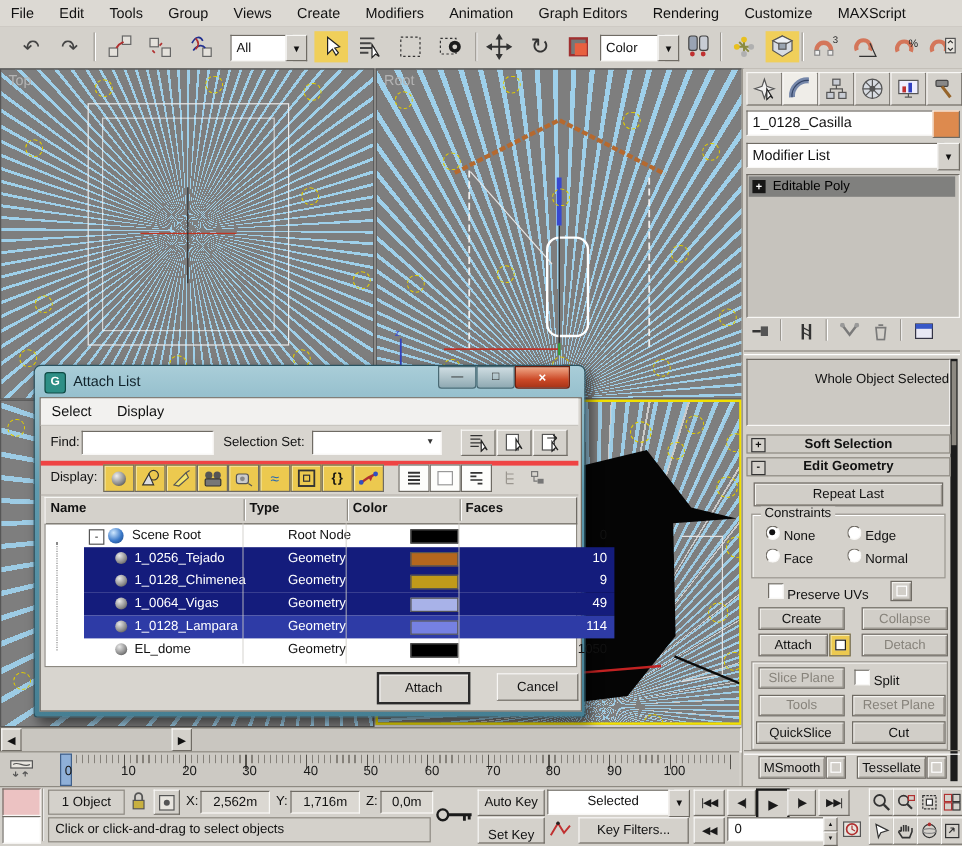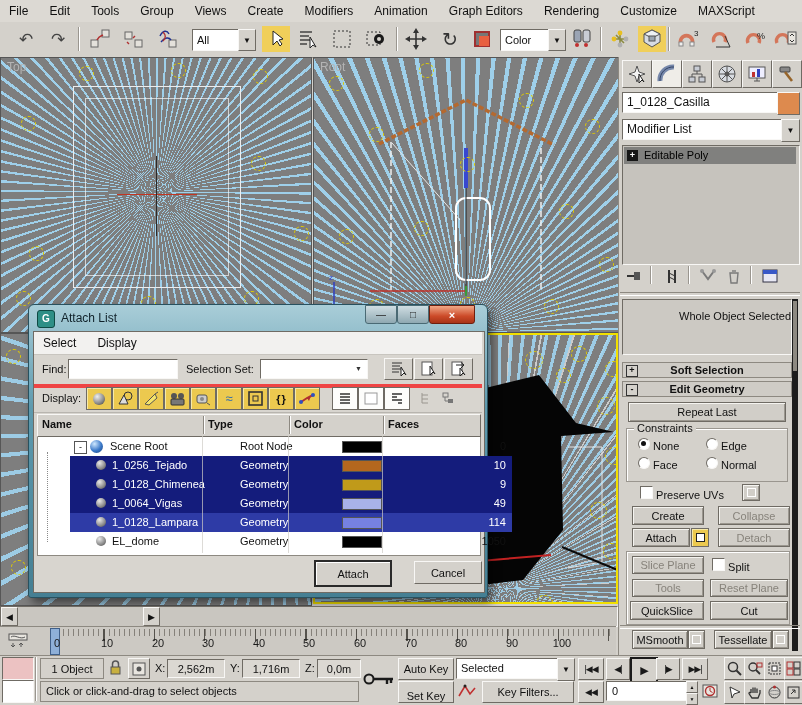--- a/index.html
+++ b/index.html
@@ -725,21 +725,21 @@
       </svg>
     </div>
   <div class="a flat" style="left:40px;top:681px;width:312px;height:19px;line-height:19px;padding-left:5px;"><span>Click or click-and-drag to select objects</span></div>
 
   <div class="a rb ct" style="left:398px;top:658px;width:54px;height:20px;">
       <span>Auto Key</span>
     </div>
   <div class="a rb ct" style="left:398px;top:681px;width:54px;height:20px;align-items:flex-end;">
       <span>Set Key</span>
     </div>
-  <div class="a sk" style="left:456px;top:658px;width:100px;height:19px;line-height:19px;padding-left:4px;"><span>Selected</span></div>
+  <div class="a sk" style="left:456px;top:658px;width:100px;height:19px;line-height:19px;padding-left:4px;text-align:center;"><span>Selected</span></div>
   <div class="a rb ct" style="left:557px;top:658px;width:16px;height:21px;font-size:8px;">
       <span>▼</span>
     </div>
   <div class="a ct" style="left:456px;top:682px;width:22px;height:18px;">
       <svg width="18" height="14">
         <polyline points="1,12 7,2 12,10 17,4" fill="none" stroke="#c03030" stroke-width="1.6"></polyline>
         <circle cx="7" cy="2" r="1.5" fill="#222"></circle>
       </svg>
     </div>
   <div class="a rb ct" style="left:482px;top:681px;width:90px;height:20px;">

